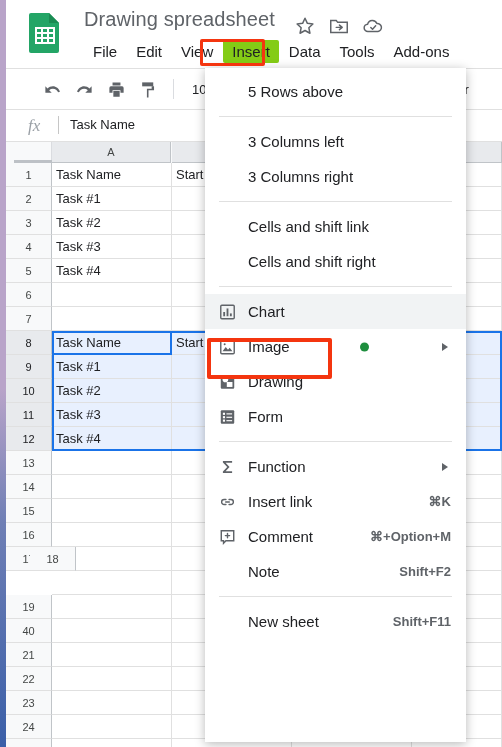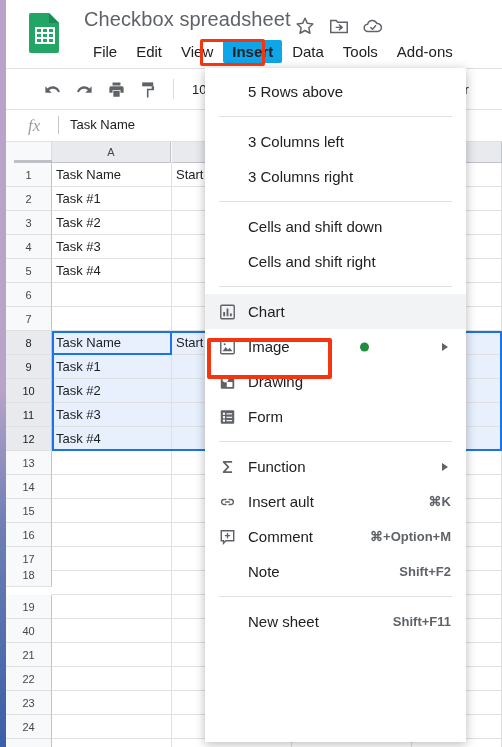--- a/index.html
+++ b/index.html
@@ -32,21 +32,21 @@
   .hdr-icon svg { display:block; }
   .ic-star { left:288px; }
   .ic-folder { left:322px; }
   .ic-cloud { left:356px; }
 
   .menubar { position:absolute; left:78px; top:38px; height:26px; display:flex; align-items:center; }
   .menu-item {
     font-size:15px; color:#202124; padding:3px 9px; margin-right:1px;
     white-space:nowrap; cursor:pointer; border-radius:2px;
   }
-  .menu-item.active { background:#0ea5e9;font-weight:bold; }
+  .menu-item.active { background:#84cc16; }
   .insert-highlight {
     position:absolute; left:200px; top:39px; width:65px; height:27px;
     border:3px solid #f4350f; border-radius:2px; z-index:30; pointer-events:none;
   }
 
   .hdr-divider { position:absolute; left:6px; top:68px; width:496px; height:1px; background:#e0e0e0; }
 
   
   .toolbar { position:absolute; left:6px; top:69px; width:496px; height:40px; background:#fff; }
   .tb-icon { position:absolute; top:11px; width:19px; height:19px; cursor:pointer; }
@@ -151,21 +151,21 @@
         <path d="M3 1 h18 l10 10 v28 a2 2 0 0 1 -2 2 H3 a2 2 0 0 1 -2 -2 V3 a2 2 0 0 1 2 -2 z" fill="#23a566"></path>
         <path d="M21 1 l10 10 h-10 z" fill="#1a8b52"></path>
         <rect x="8" y="16" width="18" height="15" fill="none" stroke="#fff" stroke-width="2"></rect>
         <line x1="8" y1="21" x2="26" y2="21" stroke="#fff" stroke-width="2"></line>
         <line x1="8" y1="26" x2="26" y2="26" stroke="#fff" stroke-width="2"></line>
         <line x1="14" y1="16" x2="14" y2="31" stroke="#fff" stroke-width="2"></line>
         <line x1="20" y1="16" x2="20" y2="31" stroke="#fff" stroke-width="2"></line>
       </svg>
     </div>
 
-    <div class="doc-title">Checkbox spreadsheet</div>
+    <div class="doc-title">Drawing spreadsheet</div>
 
     <div class="hdr-icon ic-star">
       <svg width="22" height="22" viewBox="0 0 24 24" fill="none" stroke="#5f6368" stroke-width="1.6" stroke-linejoin="round">
         <path d="M12 3.5 l2.6 5.6 6 .7 -4.4 4.1 1.2 6 -5.4-3 -5.4 3 1.2-6 -4.4-4.1 6-.7 z"></path>
       </svg>
     </div>
 
     <div class="hdr-icon ic-folder">
       <svg width="22" height="22" viewBox="0 0 24 24" fill="none" stroke="#5f6368" stroke-width="1.6">
         <path d="M3 6 h6 l1.6 2 H21 v11 H3 z"></path>
@@ -315,21 +315,21 @@
         <div class="rowhead" style="top: 381px;">16</div>
         <div class="cell c0" style="top: 381px;"></div>
         <div class="cell c1" style="top: 381px;"></div>
         <div class="cell c2" style="top: 381px;"></div>
         <div class="cell c3" style="top: 381px;"></div>
         <div class="rowhead" style="top: 405px;">17</div>
         <div class="cell c0" style="top: 405px;"></div>
         <div class="cell c1" style="top: 405px;"></div>
         <div class="cell c2" style="top: 405px;"></div>
         <div class="cell c3" style="top: 405px;"></div>
-        <div class="rowhead" style="top: 421px;">18</div>
+        <div class="rowhead" style="top: 405px; margin-left: 24px;">18</div>
         <div class="cell c0" style="top: 429px;"></div>
         <div class="cell c1" style="top: 429px;"></div>
         <div class="cell c2" style="top: 429px;"></div>
         <div class="cell c3" style="top: 429px;"></div>
         <div class="rowhead" style="top: 453px;">19</div>
         <div class="cell c0" style="top: 453px;"></div>
         <div class="cell c1" style="top: 453px;"></div>
         <div class="cell c2" style="top: 453px;"></div>
         <div class="cell c3" style="top: 453px;"></div>
         <div class="rowhead" style="top: 477px;">40</div>
@@ -375,21 +375,21 @@
       </div>
       <div class="mi-sep"></div>
       <div class="mi">
         <span>3 Columns <b>left</b></span>
       </div>
       <div class="mi">
         <span>3 Columns <b>right</b></span>
       </div>
       <div class="mi-sep"></div>
       <div class="mi">
-        <span>Cells and shift <b>down</b></span>
+        <span>Cells and shift <b>link</b></span>
       </div>
       <div class="mi">
         <span>Cells and shift <b>right</b></span>
       </div>
       <div class="mi-sep"></div>
       <div class="mi hl">
         <span class="mi-icon">
           <svg width="17" height="17" viewBox="0 0 24 24">
             <rect x="2.5" y="2.5" width="19" height="19" rx="1.5" fill="none" stroke="#5f6368" stroke-width="2"></rect>
             <rect x="6" y="12" width="2.6" height="6" fill="#5f6368"></rect>
@@ -446,21 +446,21 @@
         <span class="submenu-arrow"></span>
       </div>
       <div class="mi">
         <span class="mi-icon">
           <svg width="17" height="17" viewBox="0 0 24 24" fill="none" stroke="#5f6368" stroke-width="2" stroke-linecap="round">
             <path d="M9.5 12h5"></path>
             <path d="M9.8 8.5H7.2a3.5 3.5 0 0 0 0 7h2.6"></path>
             <path d="M14.2 8.5h2.6a3.5 3.5 0 0 1 0 7h-2.6"></path>
           </svg>
         </span>
-        <span>Insert ault</span>
+        <span>Insert link</span>
         <span class="accel">⌘K</span>
       </div>
       <div class="mi">
         <span class="mi-icon">
           <svg width="17" height="17" viewBox="0 0 24 24">
             <path d="M3.2 3.2 h17.6 v14.2 h-11 l-3.4 3.4 v-3.4 h-3.2 z" fill="none" stroke="#5f6368" stroke-width="2"></path>
             <path d="M12 7 v6 M9 10 h6" stroke="#5f6368" stroke-width="2" stroke-linecap="round"></path>
           </svg>
         </span>
         <span>Comment</span>

